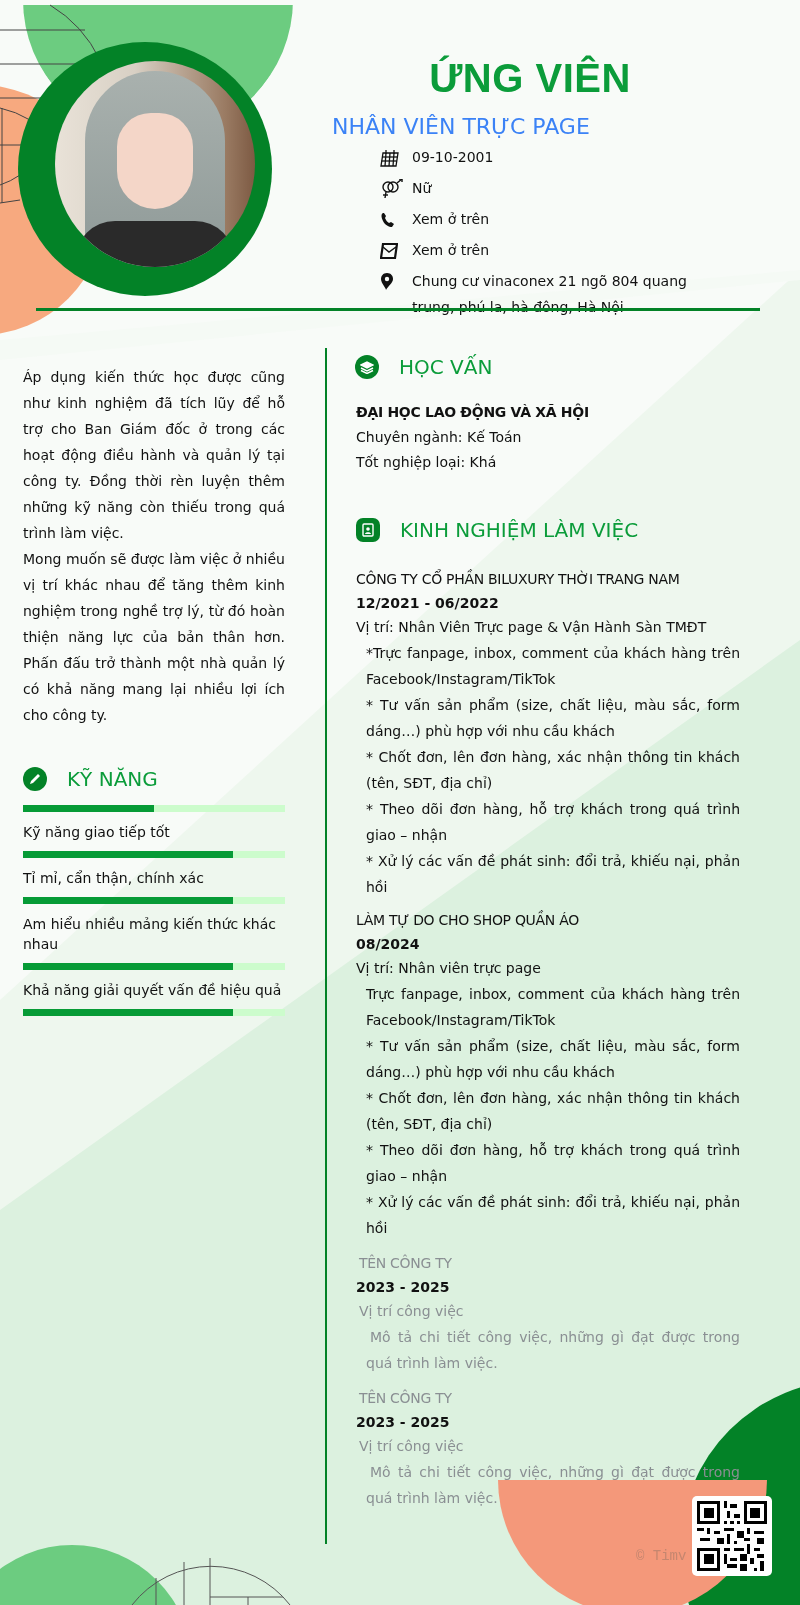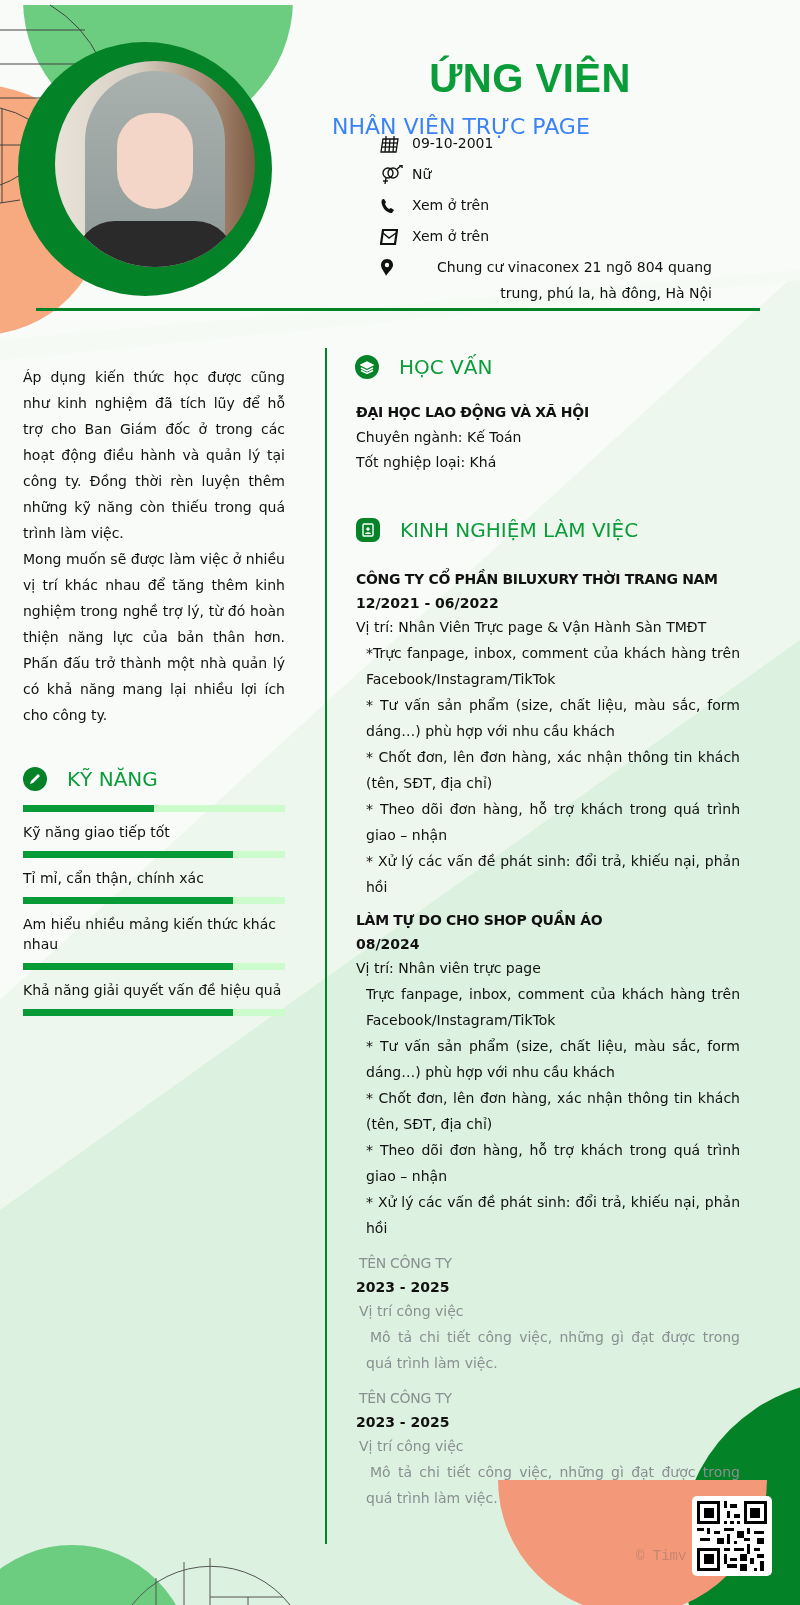--- a/index.html
+++ b/index.html
@@ -39,21 +39,21 @@
   }
   .title {
     position: absolute; left: 330px; width: 400px; top: 56px; text-align: center;
     color: #0b9c3a; font-weight: bold; font-size: 40px; letter-spacing: 0.5px;
     font-family: "Liberation Sans", sans-serif;
   }
   .subtitle {
     position: absolute; left: 332px; top: 114px; font-size: 22px; color: #3b82f6;
     font-family: "DejaVu Sans", sans-serif; font-weight: normal;
   }
-  .info { position: absolute; left: 380px; top: 134px; width: 340px; font-size: 14px; text-align: right; }
+  .info { position: absolute; left: 380px; top: 148px; width: 340px; font-size: 14px; }
   .info-row { display: flex; align-items: flex-start; height: 31px; }
   .info-row .ico { width: 32px; height: 20px; display: flex; align-items: center; justify-content: flex-start; }
   .info-row .txt { line-height: 26px; margin-top: -4px; }
   .info-row.addr .txt { line-height: 26px; }
   .header-rule {
     position: absolute; left: 36px; top: 308px; width: 724px; height: 3px; background: #038227;
   }
 
   
   .vdivider { position: absolute; left: 325px; top: 348px; width: 2px; height: 1196px; background: #038227; }
@@ -76,21 +76,21 @@
   .left-col .para { margin-top: 12px; }
 
   .skills { margin-top: 0; }
   .skill-label { font-size: 14px; line-height: 20px; margin-top: 10px; }
   .skill-bar { height: 7px; background: #ccfccc; margin-top: 9px; position: relative; }
   .skill-fill { height: 7px; background: #069b36; position: absolute; left: 0; top: 0; }
 
   .edu-name { font-weight: bold; font-size: 14px; line-height: 25px; margin-top: 16px; font-family: "DejaVu Sans", sans-serif; letter-spacing: -0.3px; }
   .line { font-size: 14px; line-height: 25px; }
   .job { margin-top: 14px; }
-  .job-company { font-weight: bold; font-size: 14px; line-height: 24px; letter-spacing: -0.3px; }
+  .job-company { font-weight: normal; font-size: 14px; line-height: 24px; letter-spacing: -0.3px; }
   .job-date { font-weight: bold; font-size: 14px; line-height: 24px; }
   .job-pos { font-size: 14px; line-height: 25px; }
   .job-desc { font-size: 14px; line-height: 26px; text-align: justify; padding-left: 10px; }
   .muted { color: #8a8f93; }
   .job.placeholder .job-company, .job.placeholder .job-pos { font-weight: normal; color: #8a8f93; padding-left: 3px; }
 
   .qr {
     position: absolute; left: 692px; top: 1496px; width: 80px; height: 80px;
     background: #fff; border-radius: 5px; padding: 5px;
   }

